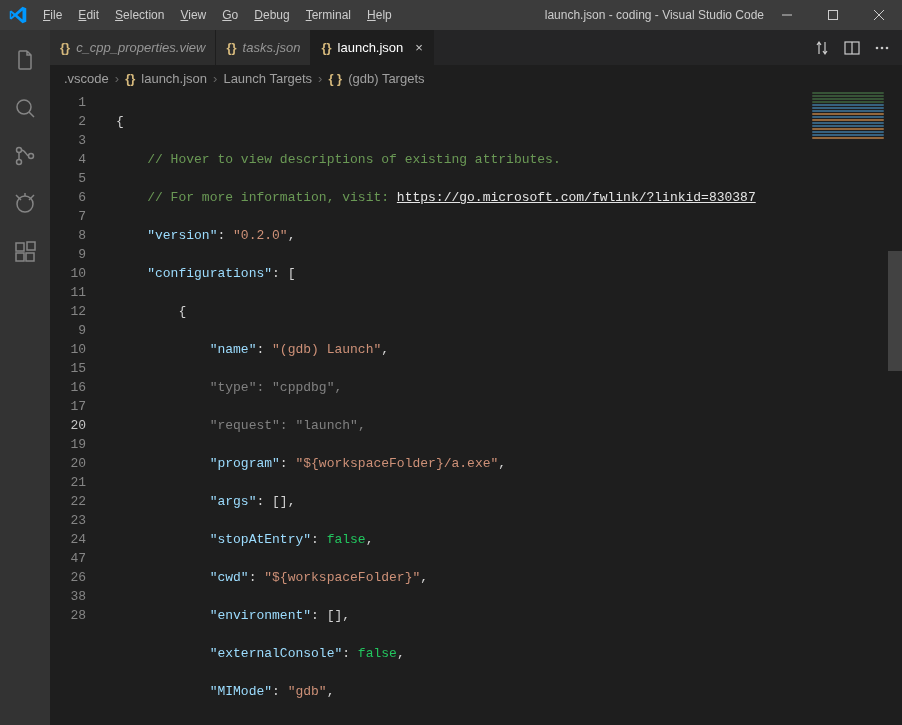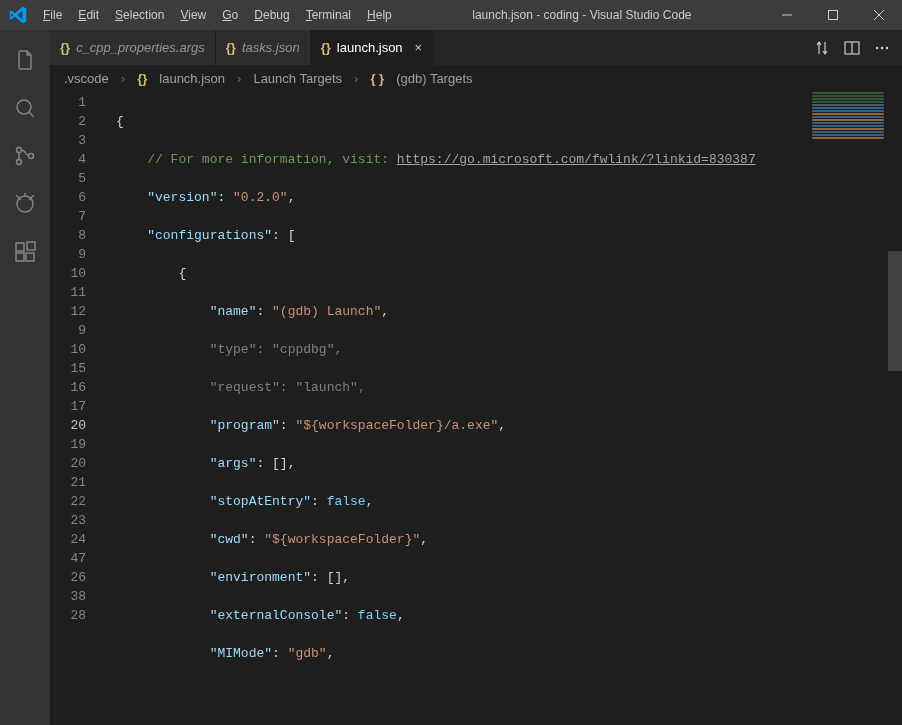--- a/index.html
+++ b/index.html
@@ -25,21 +25,21 @@
     user-select: none;
   }
   .titlebar .vscode-icon {
     width: 35px; display: flex; align-items: center; justify-content: center;
   }
   .titlebar .menu { display: flex; }
   .titlebar .menu-item {
     padding: 0 8px; line-height: 30px; cursor: default;
   }
   .titlebar .menu-item .mn { text-decoration: underline; }
-  .titlebar .title { flex: 1; text-align: center; }
+  .titlebar .title { flex: 1; text-align: right; }
   .titlebar .win-controls { display: flex; }
   .titlebar .win-btn {
     width: 46px; height: 30px; display: flex; align-items: center; justify-content: center;
   }
   
   .main { flex: 1; display: flex; position: relative; }
   .activitybar {
     width: 50px; background: #333333; display: flex; flex-direction: column; align-items: center;
     padding-top: 6px;
   }
@@ -57,43 +57,43 @@
     display:flex; align-items:center; padding: 0 10px; font-size:13px; gap:6px;
     background:#2d2d2d; color:#969696; border-right:1px solid #1e1e1e;
     font-style: italic;
   }
   .tab.active { background:#1e1e1e; color:#fff; font-style: normal; }
   .tab .braces { color:#d7ba7d; font-weight:bold; font-style: normal; }
   .tab .close { margin-left:6px; color:#ccc; }
   .tab-actions { margin-left:auto; display:flex; align-items:center; gap:14px; padding: 0 12px; color:#ccc; }
   
   .breadcrumbs {
-    height: 26px; background:#1e1e1e; display:flex; align-items:center; gap:12px;
+    height: 26px; background:#1e1e1e; display:flex; align-items:center; gap:6px;
     padding-left:14px; font-size:13px; color:#a0a0a0;
   }
   .breadcrumbs .sep { color:#666; }
   .breadcrumbs .braces { color:#d7ba7d; font-weight:bold; }
   
   .editor {
     flex:1; display:flex; font-family: Consolas, "Courier New", monospace; font-size:13px;
     line-height:19px; position:relative; background:#1e1e1e;
   }
   .gutter {
     width:50px; text-align:right; color:#858585; padding-right:14px; padding-top:2px;
     user-select:none;
   }
   .gutter .ln { height:19px; }
   .gutter .ln.current { color:#c6c6c6; }
   .code { flex:1; padding-top:2px; padding-left: 16px; white-space:pre; color:#d4d4d4; position:relative; }
   .code .line { height:19px; }
   .cm { color:#6a9955; }
-  .lnk { color:#a3a3a3; text-decoration: underline; margin-top: 16px; }
+  .lnk { color:#e5e5e5; text-decoration: underline; margin-top: 16px; }
   .key { color:#9cdcfe; }
   .str { color:#ce9178; }
-  .kw { color:#7dd3fc; }
+  .kw { color:#22c55e; }
   .pun { color:#d4d4d4; }
   
   .minimap {
     position:absolute; top:0; right:14px; width:80px; height:120px;
     background: linear-gradient(#1e1e1e,#1e1e1e);
     opacity:0.9;
   }
   .minimap .mm-line {
     height:2px; margin:1px 4px; background:#3a5a3a; border-radius:1px;
   }
@@ -186,21 +186,21 @@
         </svg>
     </div>
     <div class="spacer"></div>
 
   </div>
 
   <div class="editor-area">
     <div class="tabs">
       <div class="tab">
         <span class="braces">{}</span>
-        <span>c_cpp_properties.args</span>
+        <span>c_cpp_properties.view</span>
       </div>
       <div class="tab">
         <span class="braces">{}</span>
         <span>tasks.json</span>
       </div>
       <div class="tab active">
         <span class="braces">{}</span>
         <span>launch.json</span>
         <span class="close">×</span>
       </div>
@@ -264,20 +264,21 @@
           <div class="ln">22</div>
           <div class="ln">23</div>
           <div class="ln">24</div>
         <div class="ln">47</div>
           <div class="ln">26</div>
           <div class="ln">38</div>
           <div class="ln">28</div>
       </div>
       <div class="code">
 <div class="line"><span class="pun">{</span></div>
+<div class="line">    <span class="cm">// Hover to view descriptions of existing attributes.</span></div>
 <div class="line">    <span class="cm">// For more information, visit: </span><span class="lnk">https://go.microsoft.com/fwlink/?linkid=830387</span></div>
 <div class="line">    <span class="key">"version"</span><span class="pun">: </span><span class="str">"0.2.0"</span><span class="pun">,</span></div>
 <div class="line">    <span class="key">"configurations"</span><span class="pun">: [</span></div>
 <div class="line">        <span class="pun">{</span></div>
 <div class="line">            <span class="key">"name"</span><span class="pun">: </span><span class="str">"(gdb) Launch"</span><span class="pun">,</span></div>
 <div class="line">            <span class="key" style="color:#808080">"type"</span><span class="pun" style="color:#808080">: </span><span class="str" style="color:#808080">"cppdbg"</span><span class="pun" style="color:#808080">,</span></div>
 <div class="line">            <span class="key" style="color:#808080">"request"</span><span class="pun" style="color:#808080">: </span><span class="str" style="color:#808080">"launch"</span><span class="pun" style="color:#808080">,</span></div>
 <div class="line">            <span class="key">"program"</span><span class="pun">: </span><span class="str">"${workspaceFolder}/a.exe"</span><span class="pun">,</span></div>
 <div class="line">            <span class="key">"args"</span><span class="pun">: [],</span></div>
 <div class="line">            <span class="key">"stopAtEntry"</span><span class="pun">: </span><span class="kw">false</span><span class="pun">,</span></div>

